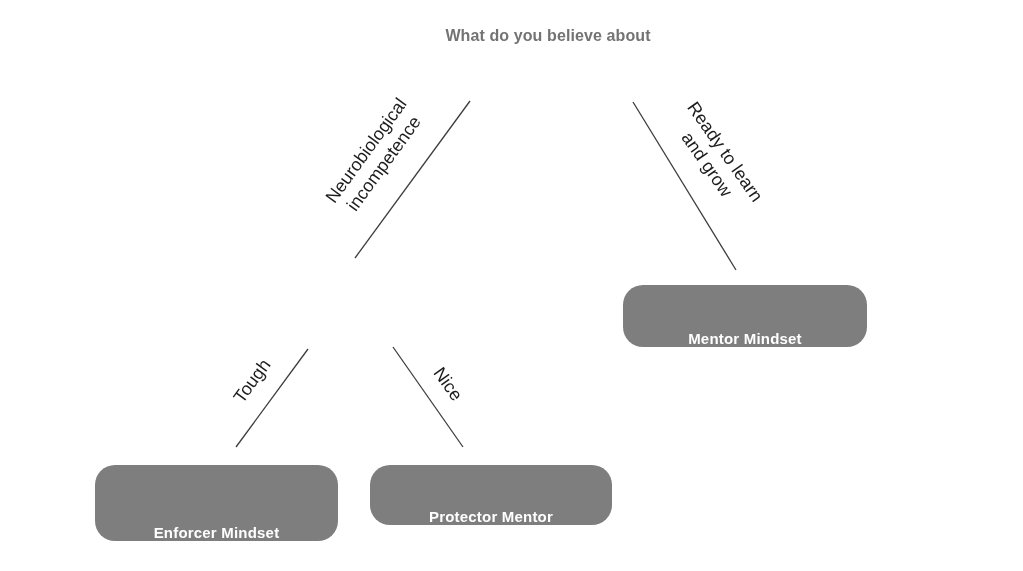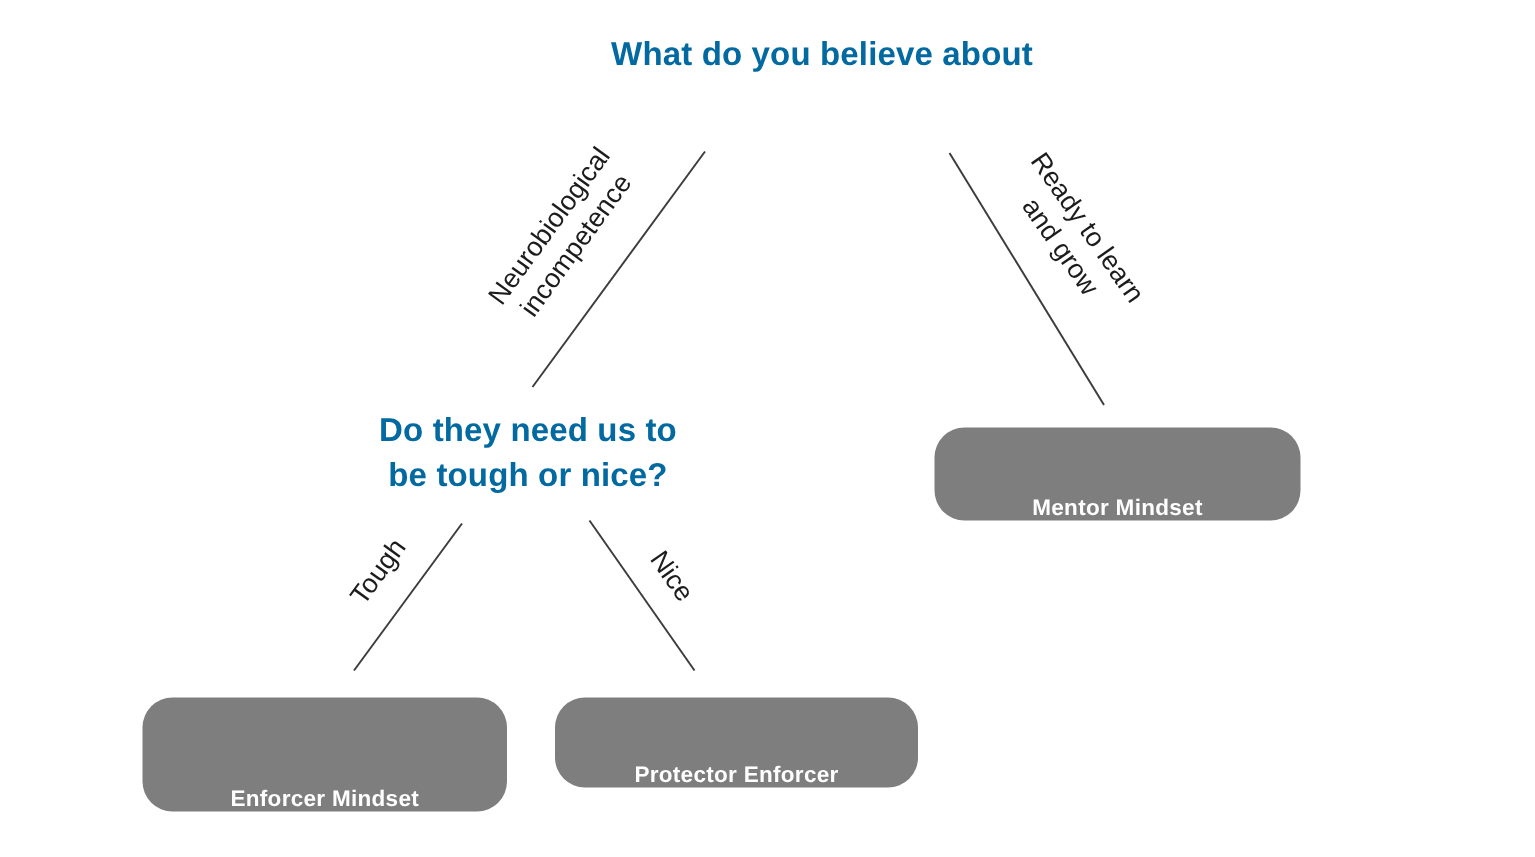--- a/index.html
+++ b/index.html
@@ -18,23 +18,23 @@
   .lines-svg {
     position: absolute;
     inset: 0;
     width: 100%;
     height: 100%;
   }
   .question {
     position: absolute;
     text-align: center;
     font-weight: bold;
-    font-size: 22px;
+    font-size: 16px;
     line-height: 30px;
-    color: #0369a1;
+    color: #737373;
     letter-spacing: 0.1px;
   }
   .q-root {
     left: 383px;
     top: 21px;
     width: 330px;
   }
   .q-second {
     left: 222px;
     top: 272px;
@@ -119,34 +119,30 @@
   <div class="branch-label lbl-neuro">
     <div>Neurobiological</div>
     <div>incompetence</div>
   </div>
 
   <div class="branch-label lbl-ready">
     <div>Ready to learn</div>
     <div>and grow</div>
   </div>
 
-  <div class="question q-second">
-    <div>Do they need us to</div>
-    <div>be tough or nice?</div>
-  </div>
 
   <div class="mindset-box box-mentor">
     <span>Mentor Mindset</span>
   </div>
 
   <div class="branch-label lbl-tough">Tough</div>
 
   <div class="branch-label lbl-nice">Nice</div>
 
   <div class="mindset-box box-enforcer">
     <span>Enforcer Mindset</span>
   </div>
 
   <div class="mindset-box box-protector">
-    <span>Protector Enforcer</span>
+    <span>Protector Mentor</span>
   </div>
 
 </div>
 
 </body></html>

